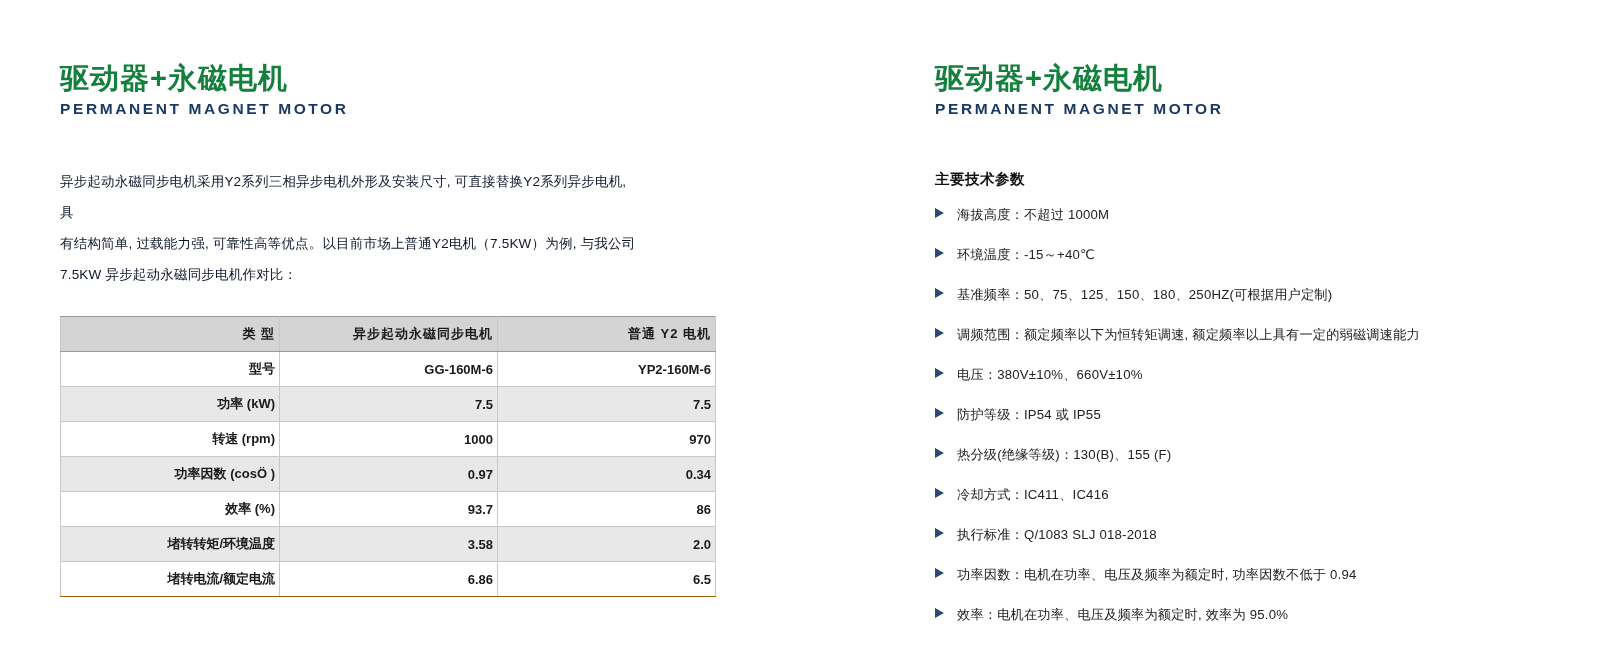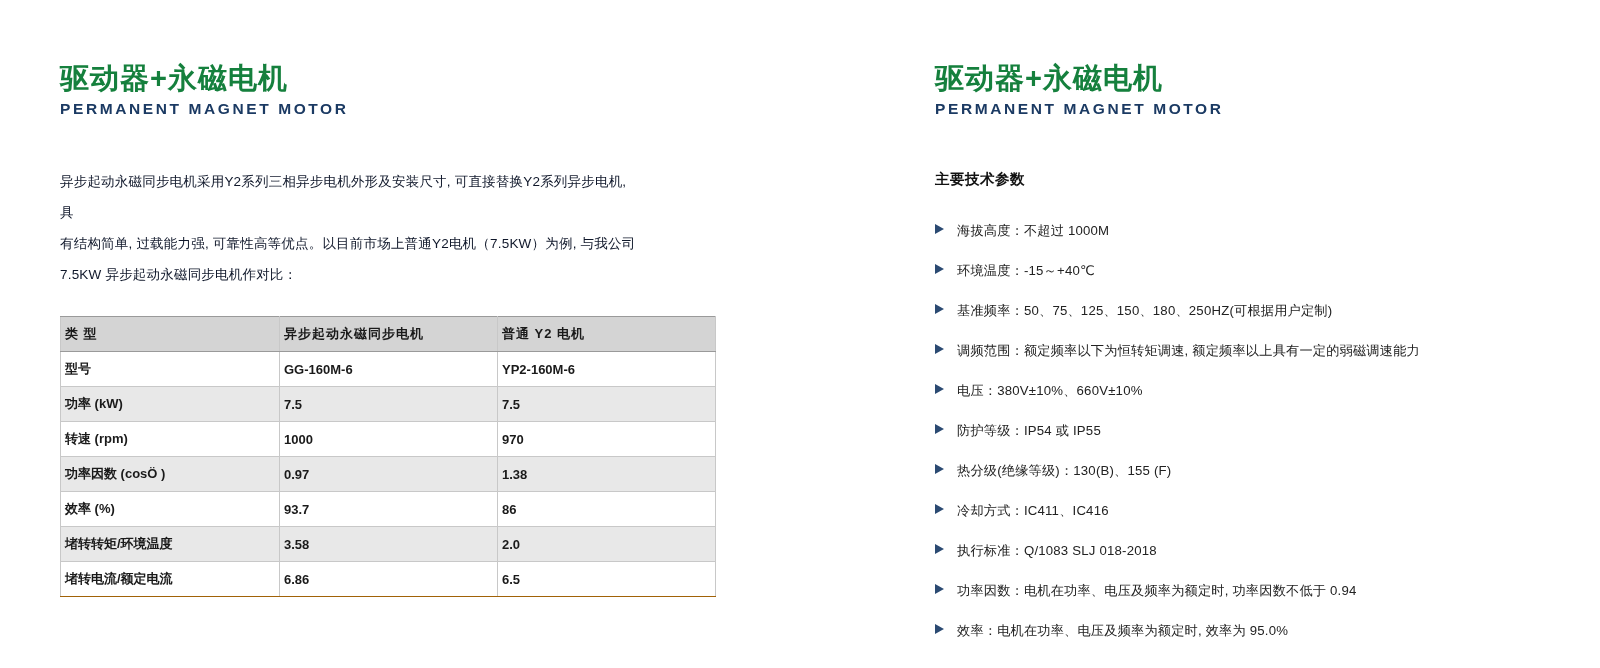--- a/index.html
+++ b/index.html
@@ -59,21 +59,21 @@
   table.spec {
     margin-top: 26px;
     border-collapse: collapse;
     width: 628px;
     table-layout: fixed;
     border: 1px solid #9a9a9a;
   }
   table.spec td, table.spec th {
     border: 1px solid #c8c8c8;
     height: 34px;
-    text-align: left;
+    text-align: right;
     font-size: 13px;
     color: #1a1a1a;
     font-weight: bold;
     padding: 0 4px;
   }
   table.spec tr.head td {
     background: #d4d4d4;
     font-weight: bold;
     letter-spacing: 1px;
     border-top: 1px solid #9a9a9a;
@@ -93,21 +93,21 @@
   
   .sub-head {
     margin-top: 52px;
     font-size: 14.5px;
     font-weight: bold;
     color: #111;
     letter-spacing: 0.5px;
   }
   ul.specs {
     list-style: none;
-    margin: 32px 0 0 0;
+    margin: 16px 0 0 0;
     padding: 0;
   }
   ul.specs li {
     position: relative;
     padding-left: 22px;
     font-size: 13.2px;
     line-height: 20px;
     color: #222;
     margin-bottom: 20px;
     letter-spacing: 0.2px;
@@ -157,21 +157,21 @@
           <td class="col2">7.5</td>
         </tr>
         <tr class="plain">
           <td class="col0">转速 (rpm)</td>
           <td class="col1">1000</td>
           <td class="col2">970</td>
         </tr>
         <tr class="shade">
           <td class="col0">功率因数 (cosÖ )</td>
           <td class="col1">0.97</td>
-          <td class="col2">1.38</td>
+          <td class="col2">0.34</td>
         </tr>
         <tr class="plain">
           <td class="col0">效率 (%)</td>
           <td class="col1">93.7</td>
           <td class="col2">86</td>
         </tr>
         <tr class="shade">
           <td class="col0">堵转转矩/环境温度</td>
           <td class="col1">3.58</td>
           <td class="col2">2.0</td>

